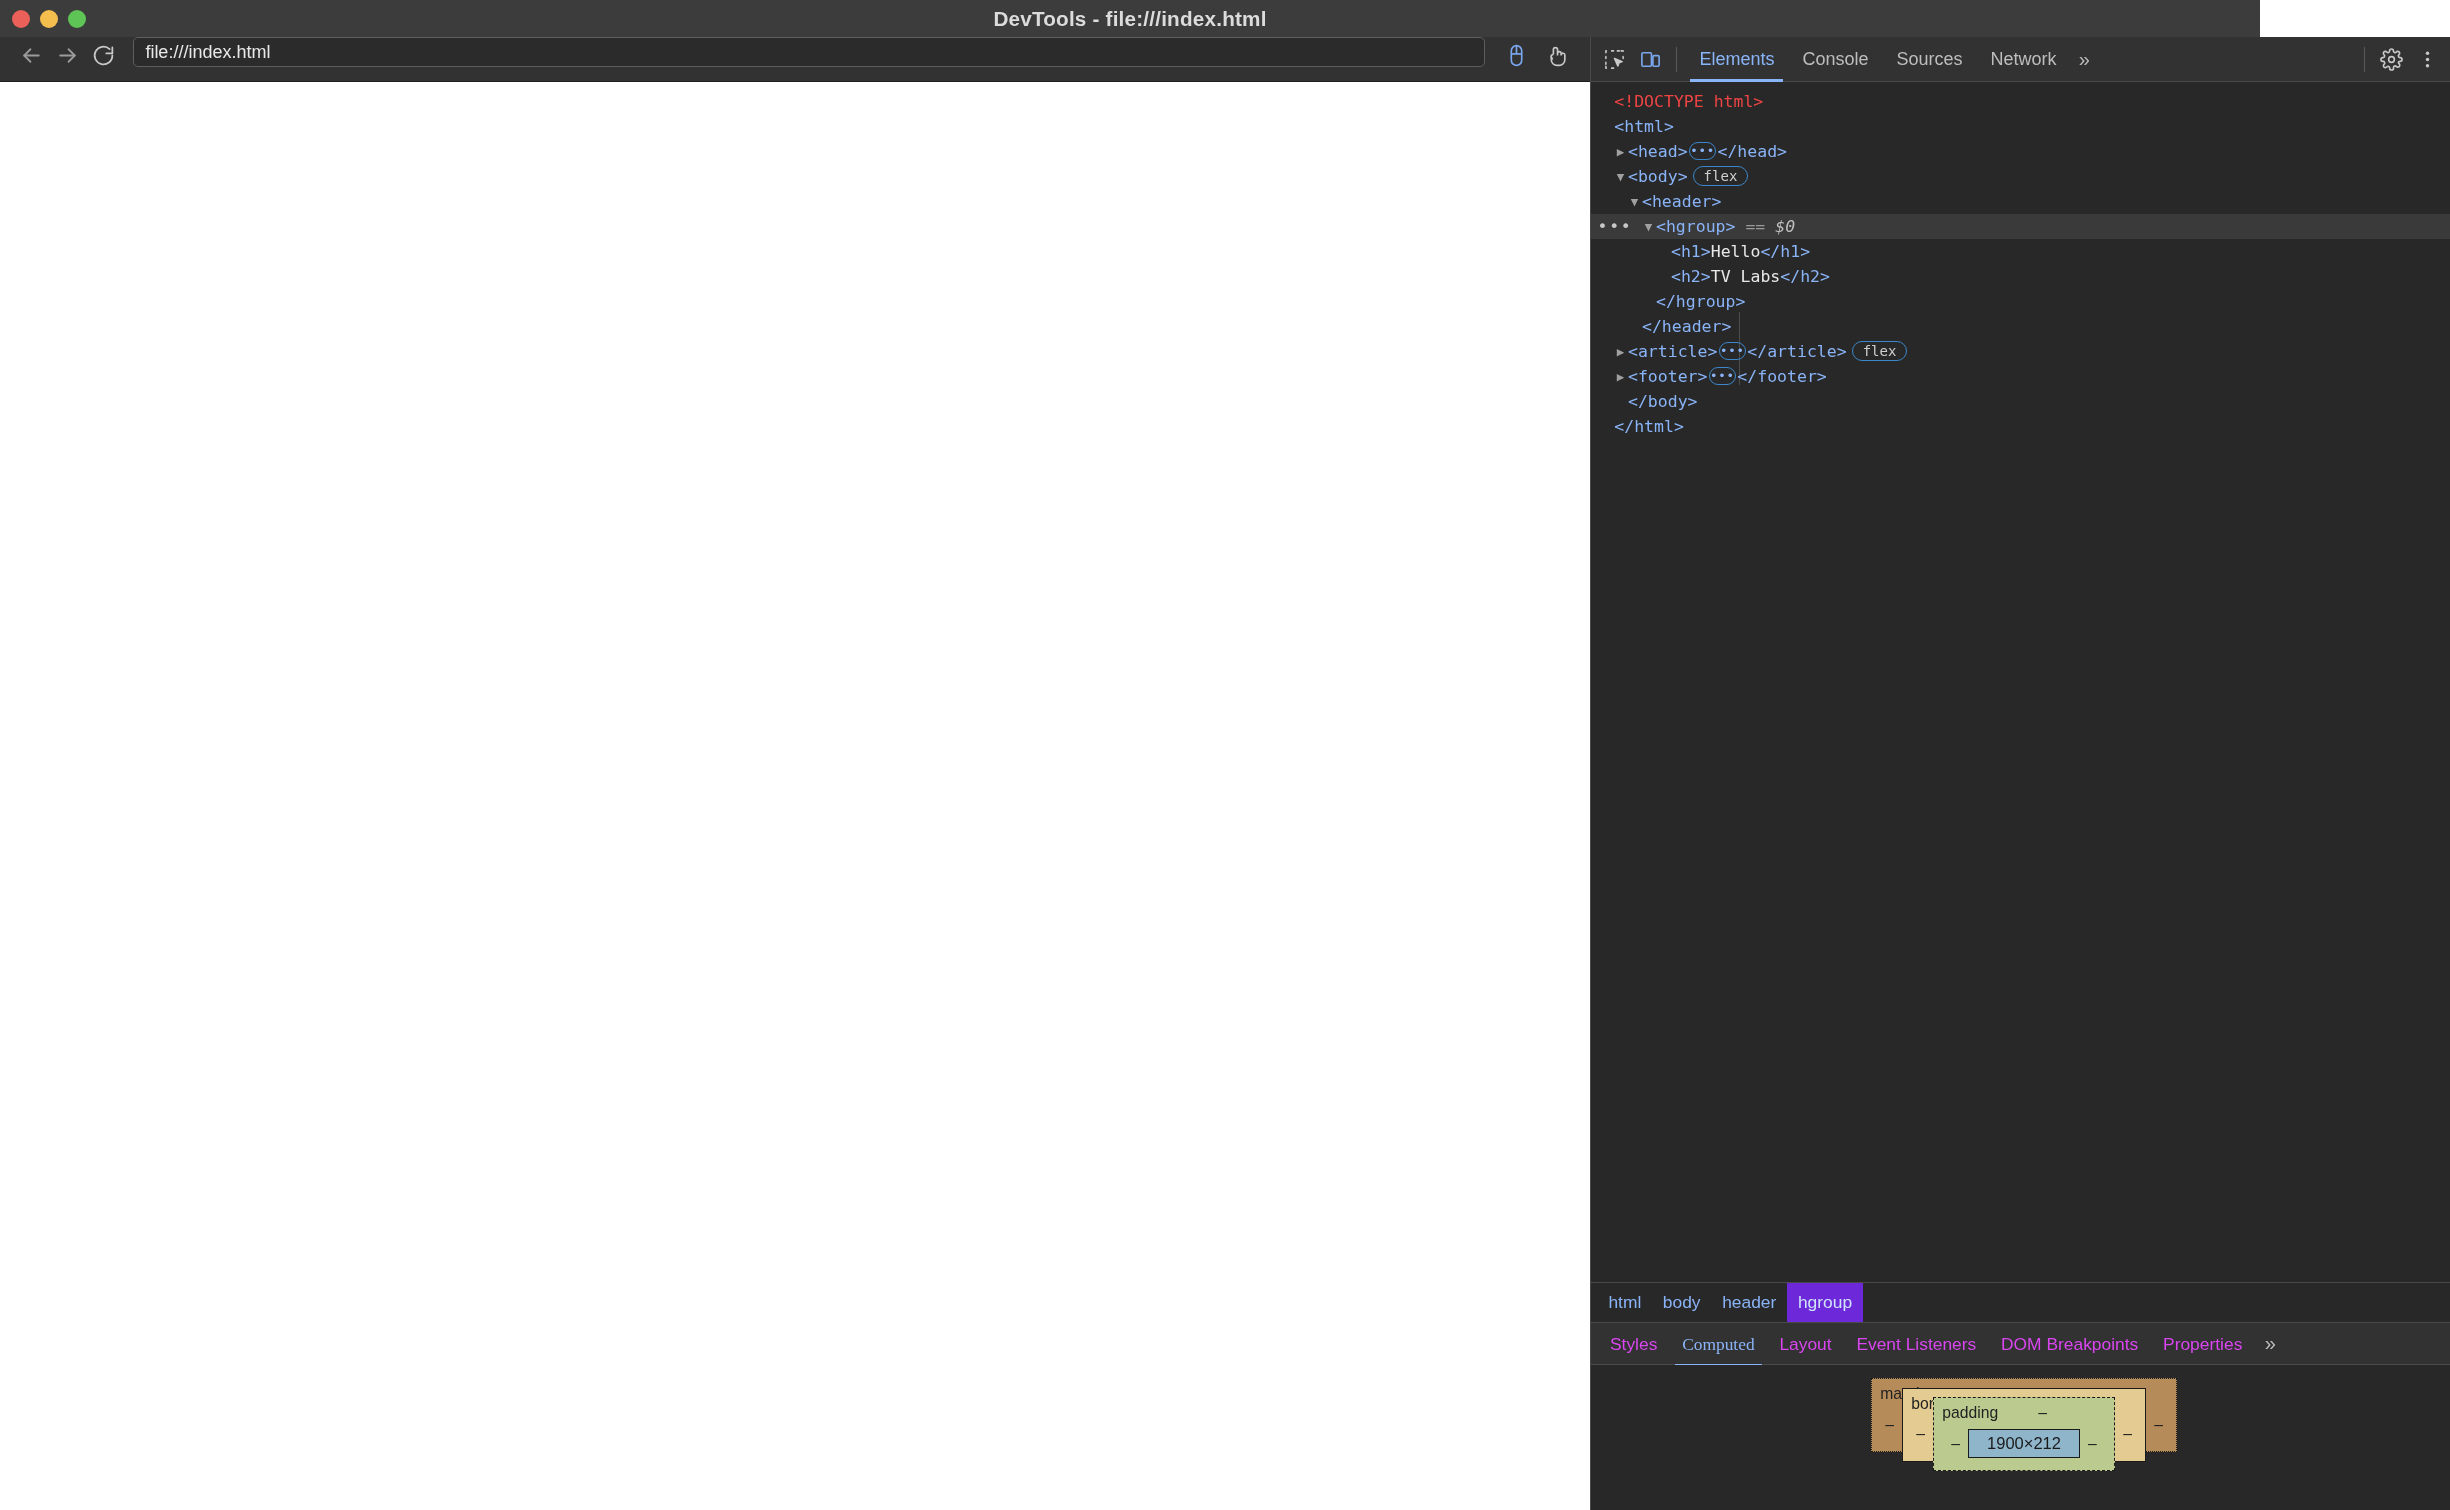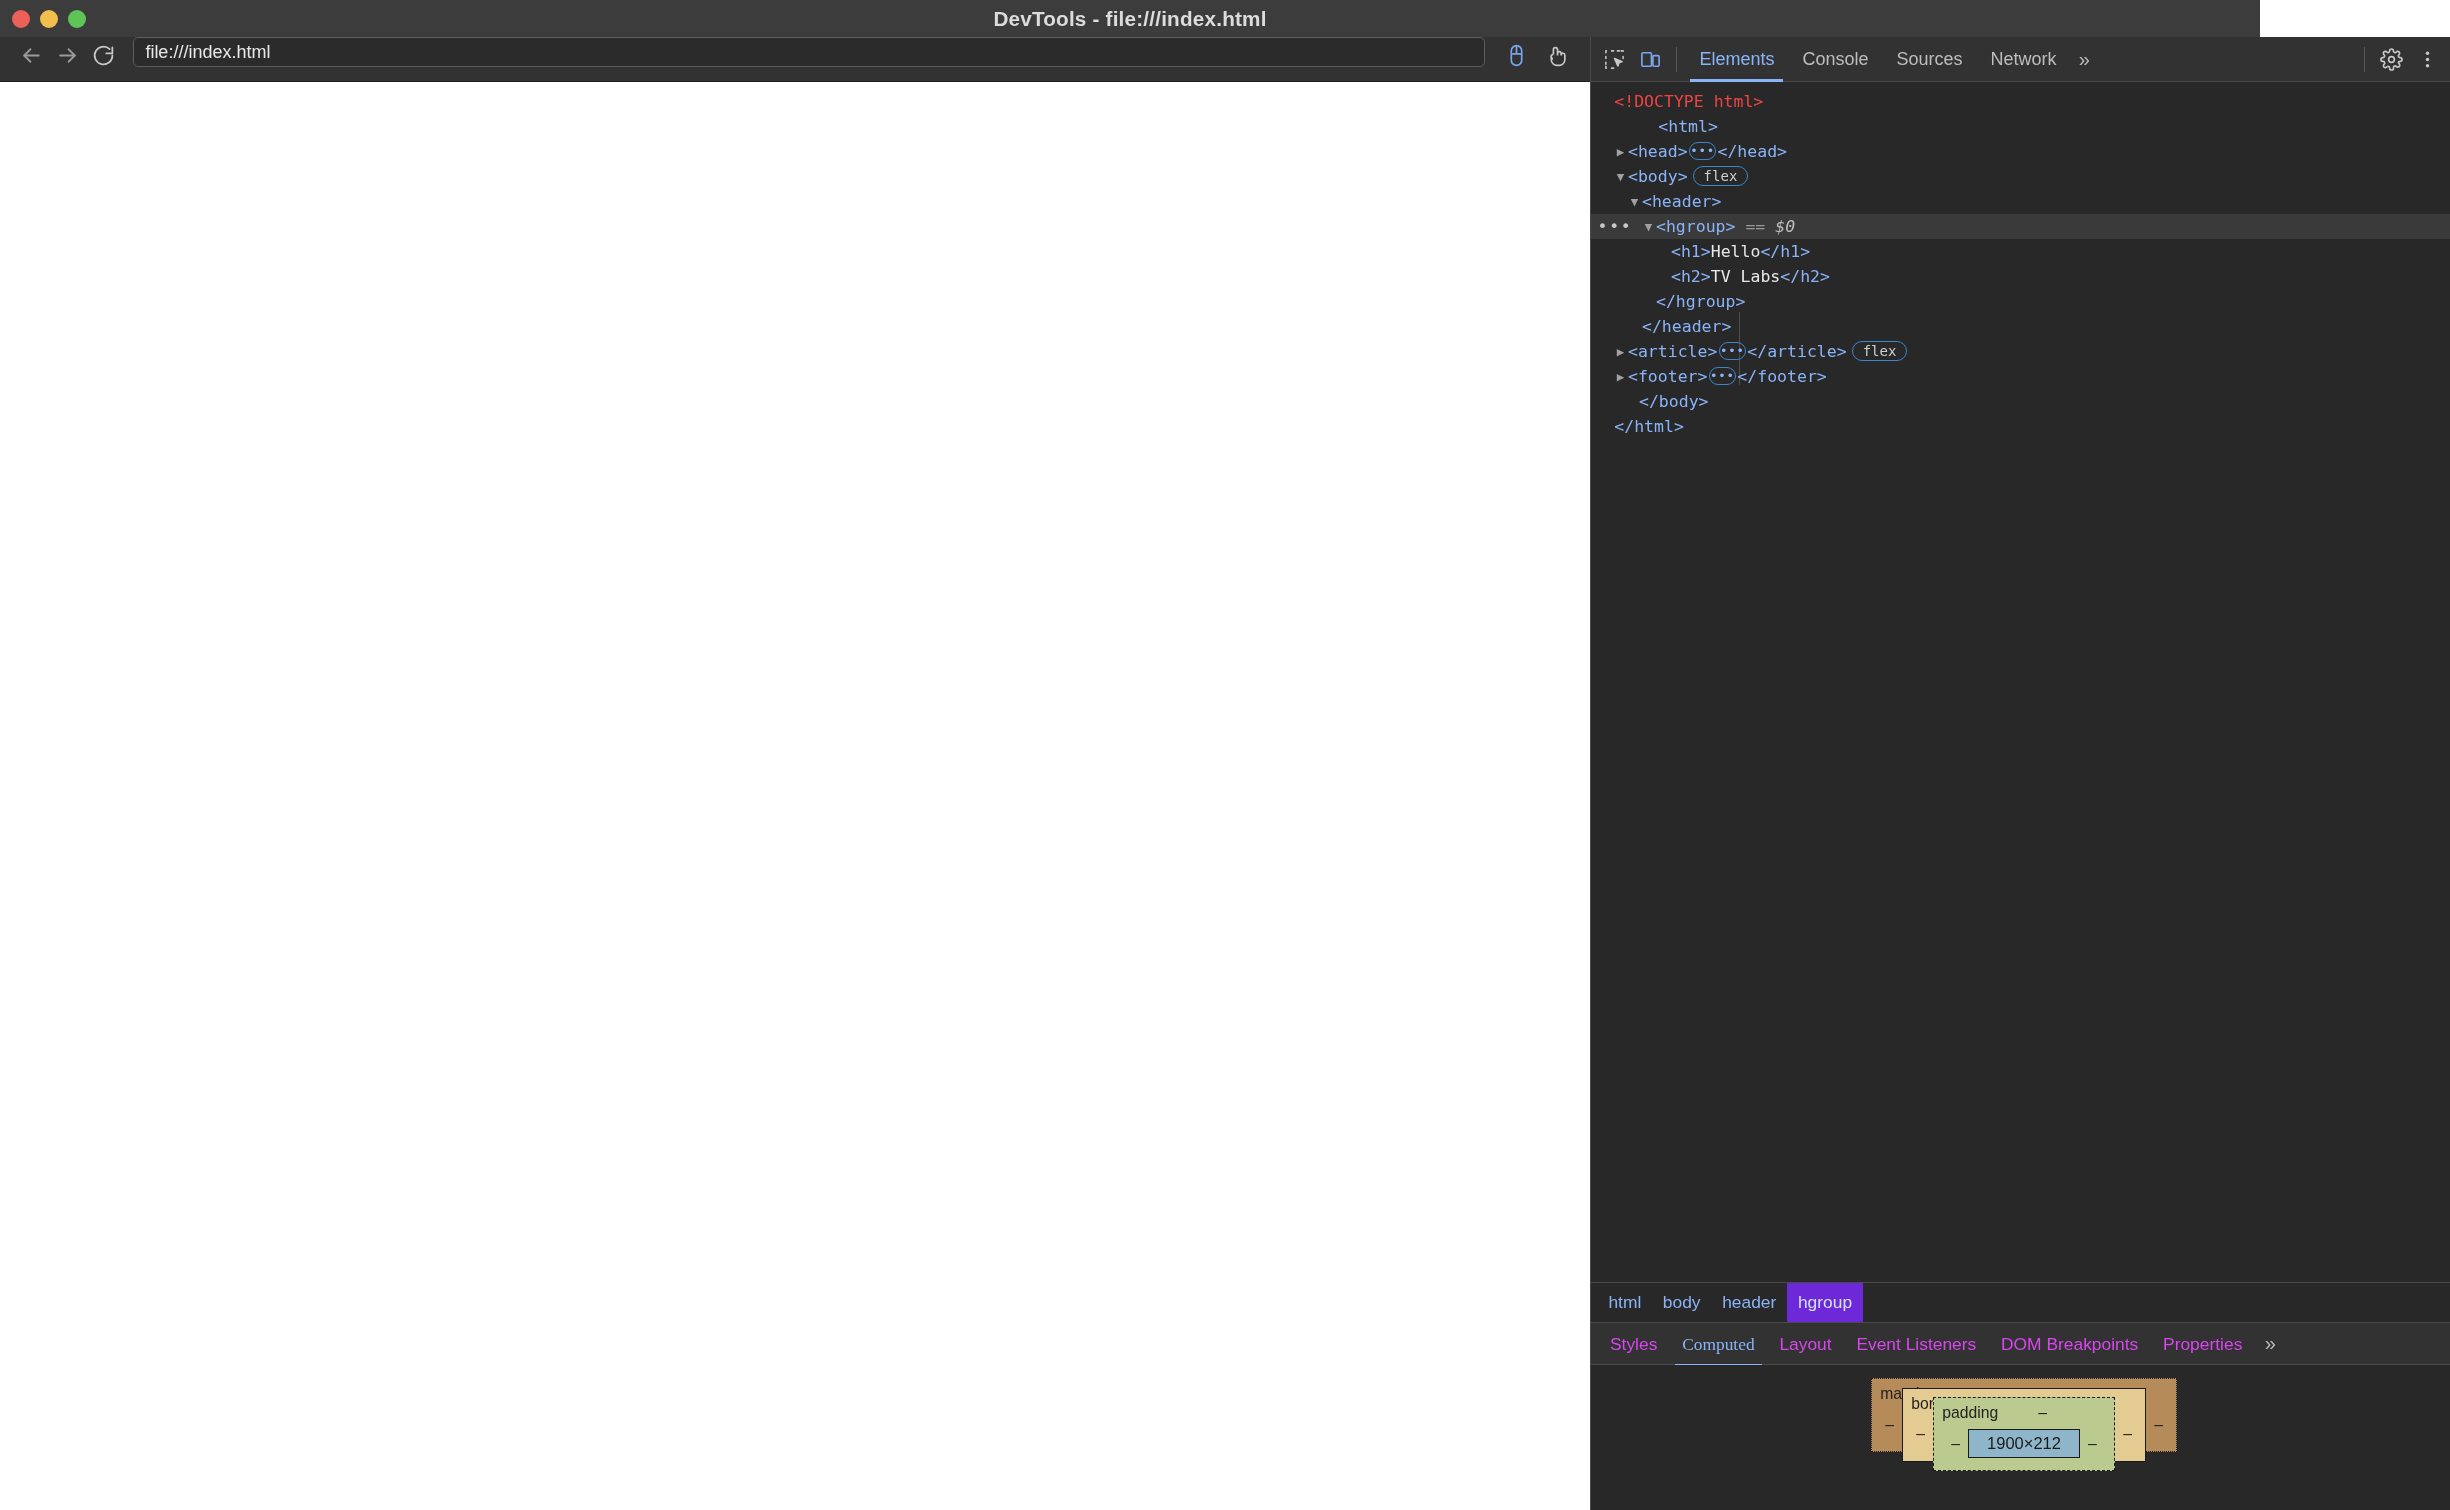--- a/index.html
+++ b/index.html
@@ -270,32 +270,32 @@
             <circle cx="12" cy="5.5" r="1.8"></circle>
             <circle cx="12" cy="12" r="1.8"></circle>
             <circle cx="12" cy="18.5" r="1.8"></circle>
           </svg>
       </div>
     </div>
 
     <div class="dom-tree" id="dom-tree">
       <div class="guide" style="left:148px; top:230px; height:73px;"></div>
     <div class="dom-row" style="padding-left: 8.3px;"><span class="tri empty">&nbsp;</span><span class="doctype">&lt;!DOCTYPE html&gt;</span></div>
-        <div class="dom-row" style="padding-left: 8.3px; gap: 44px;"><span class="tri empty">&nbsp;</span><span class="tag">&lt;html&gt;</span></div>
+        <div class="dom-row" style="padding-left: 8.3px;"><span class="tri empty">&nbsp;</span><span class="tag">&lt;html&gt;</span></div>
         <div class="dom-row" style="padding-left: 22px;"><span class="tri">▶</span><span class="tag">&lt;head&gt;</span><span class="badge-dots">•••</span><span class="tag">&lt;/head&gt;</span></div>
         <div class="dom-row" style="padding-left: 22px;"><span class="tri">▼</span><span class="tag">&lt;body&gt;</span><span class="badge-flex">flex</span></div>
         <div class="dom-row" style="padding-left: 36px;"><span class="tri">▼</span><span class="tag">&lt;header&gt;</span></div>
         <div class="dom-row selected" style="padding-left: 50px;"><span class="gutter-dots">•••</span><span class="tri">▼</span><span class="tag">&lt;hgroup&gt;</span><span class="eq"> == </span><span class="dollar">$0</span></div>
         <div class="dom-row" style="padding-left: 65px;"><span class="tri empty">&nbsp;</span><span class="tag">&lt;h1&gt;</span><span class="txt">Hello</span><span class="tag">&lt;/h1&gt;</span></div>
         <div class="dom-row" style="padding-left: 65px;"><span class="tri empty">&nbsp;</span><span class="tag">&lt;h2&gt;</span><span class="txt">TV Labs</span><span class="tag">&lt;/h2&gt;</span></div>
         <div class="dom-row" style="padding-left: 50px;"><span class="tri empty">&nbsp;</span><span class="tag">&lt;/hgroup&gt;</span></div>
         <div class="dom-row" style="padding-left: 36px;"><span class="tri empty">&nbsp;</span><span class="tag">&lt;/header&gt;</span></div>
         <div class="dom-row" style="padding-left: 22px;"><span class="tri">▶</span><span class="tag">&lt;article&gt;</span><span class="badge-dots">•••</span><span class="tag">&lt;/article&gt;</span><span class="badge-flex">flex</span></div>
         <div class="dom-row" style="padding-left: 22px;"><span class="tri">▶</span><span class="tag">&lt;footer&gt;</span><span class="badge-dots">•••</span><span class="tag">&lt;/footer&gt;</span></div>
-        <div class="dom-row" style="padding-left: 33px;"><span class="tri empty">&nbsp;</span><span class="tag">&lt;/body&gt;</span></div>
+        <div class="dom-row" style="padding-left: 22px;"><span class="tri empty">&nbsp;</span><span class="tag">&lt;/body&gt;</span></div>
         <div class="dom-row" style="padding-left: 8.3px;"><span class="tri empty">&nbsp;</span><span class="tag">&lt;/html&gt;</span></div>
       </div>
 
     <div class="breadcrumb" id="breadcrumb">
         <div class="crumb">html</div>
         <div class="crumb">body</div>
         <div class="crumb">header</div>
         <div class="crumb active">hgroup</div>
       </div>
 

